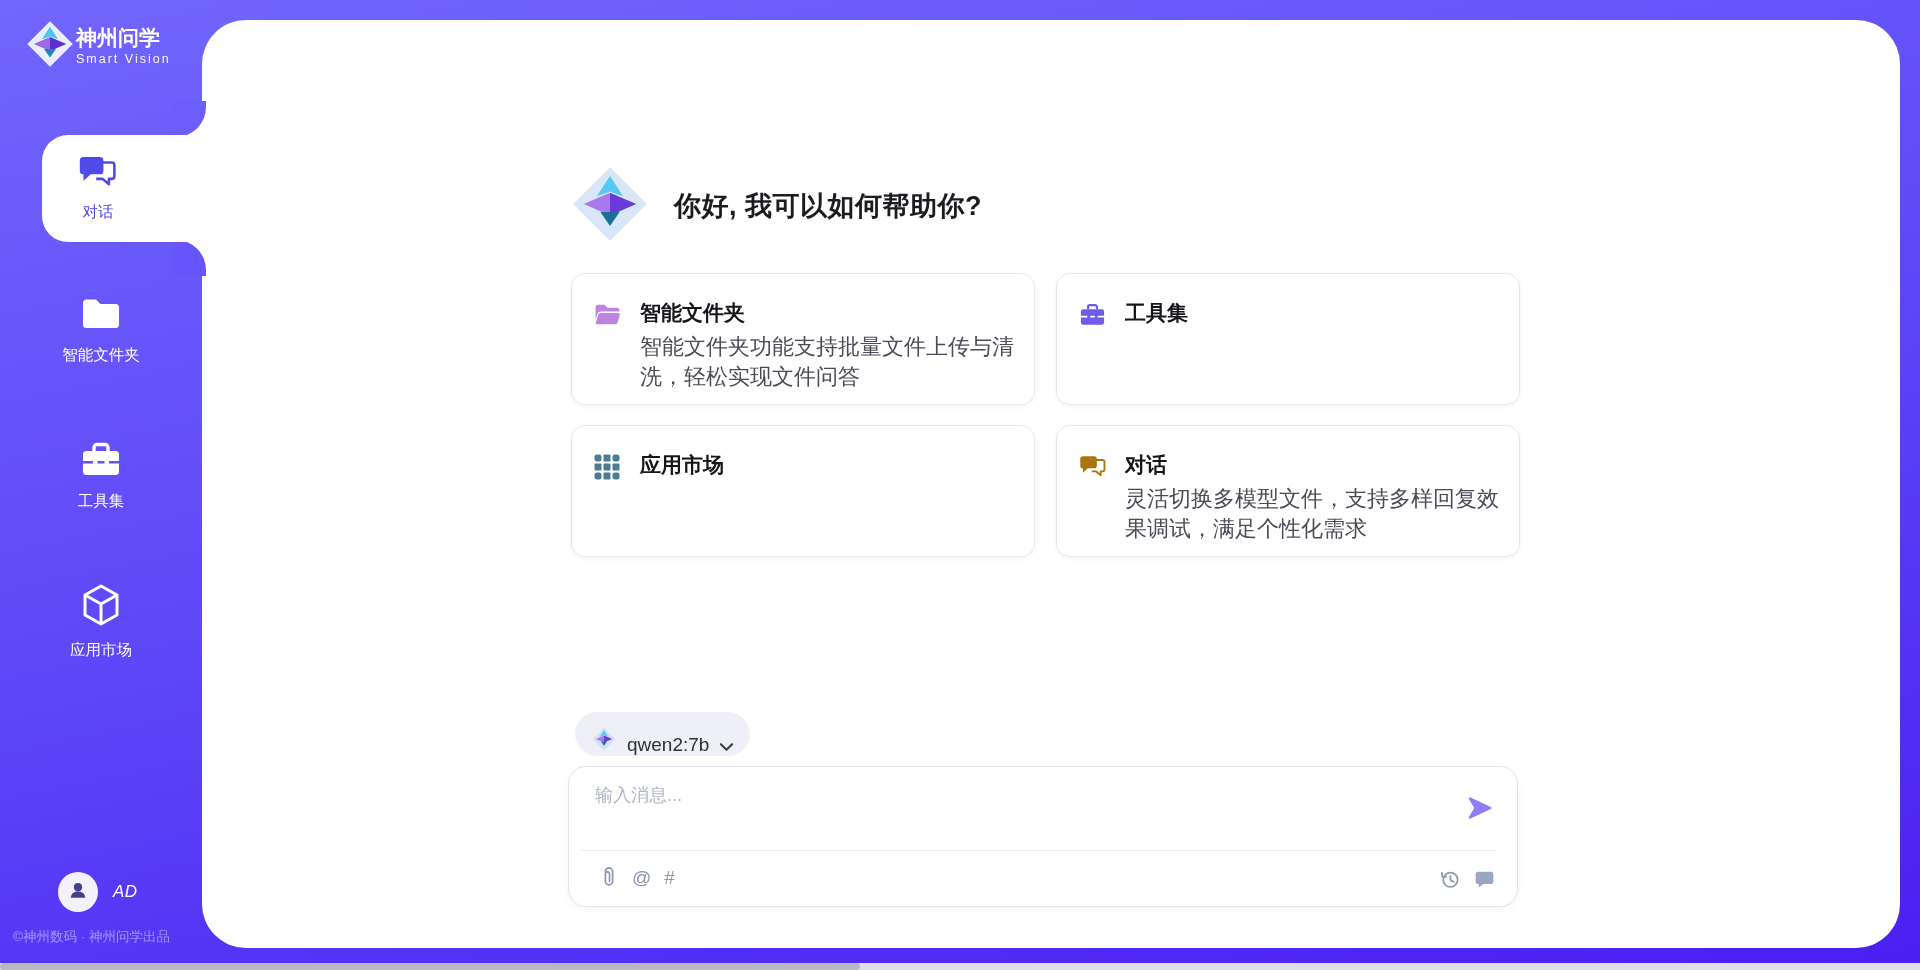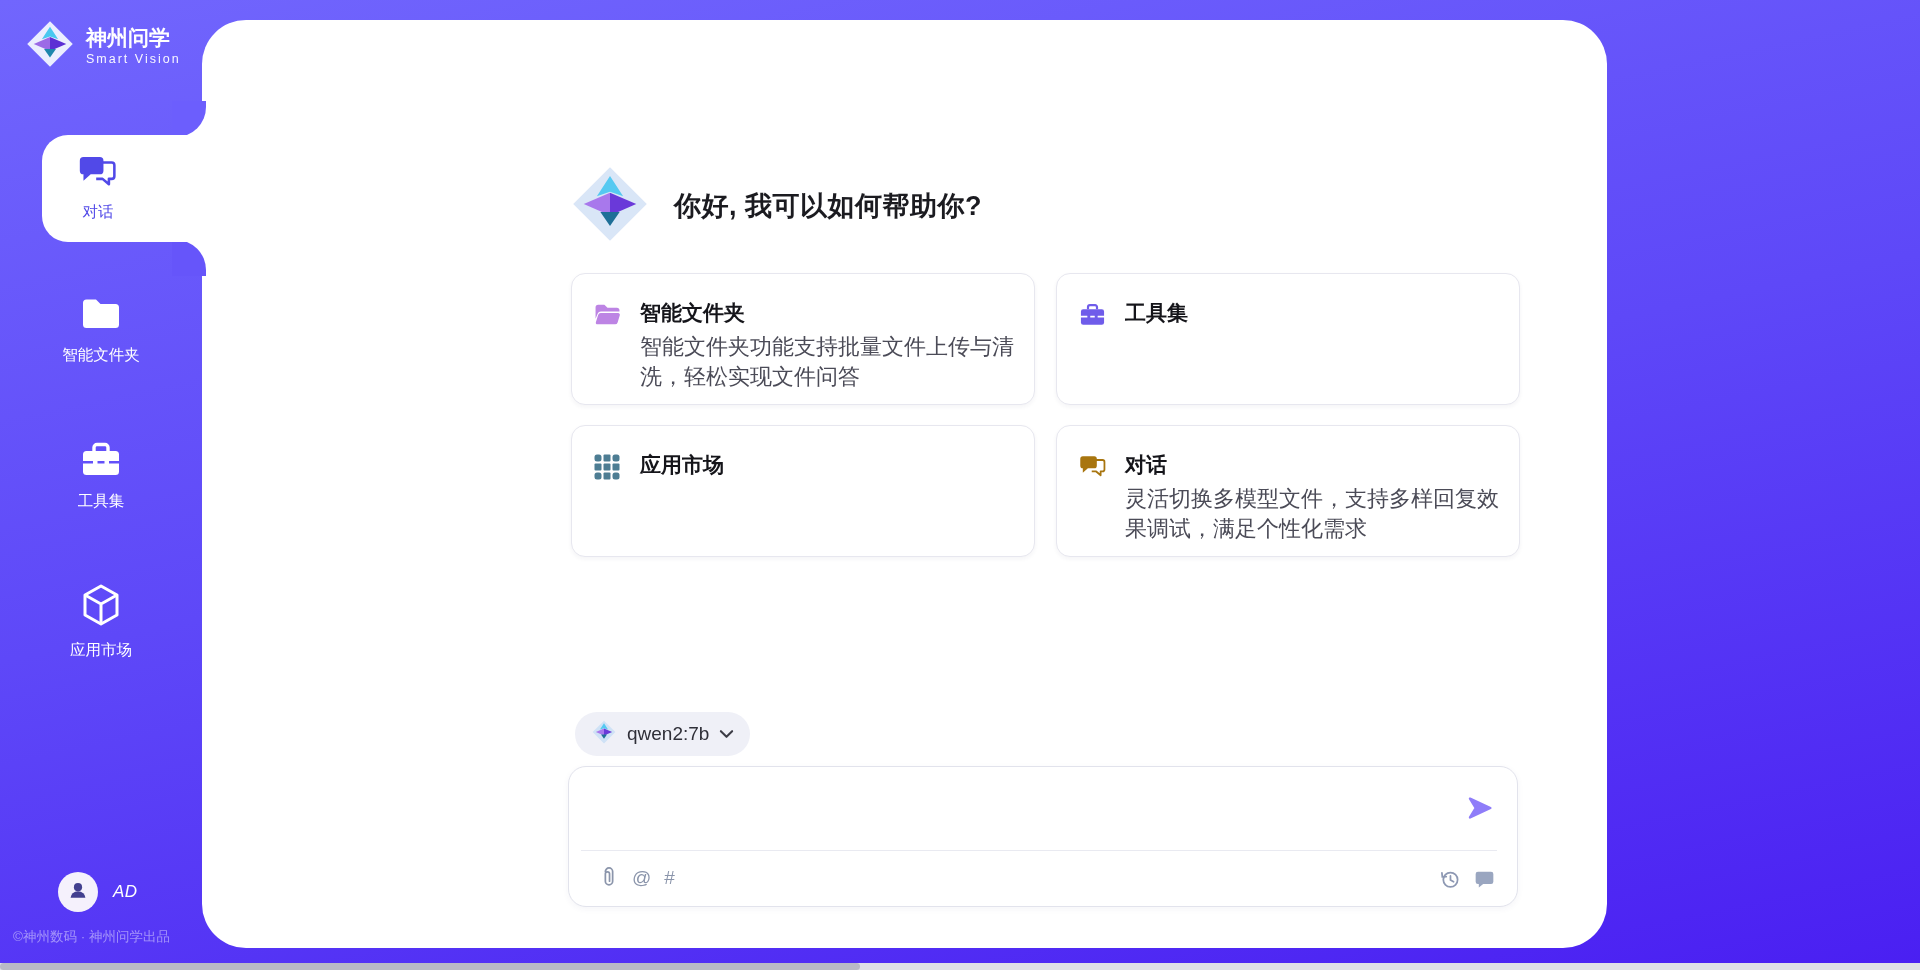--- a/index.html
+++ b/index.html
@@ -5,27 +5,27 @@
   * { box-sizing: border-box; margin: 0; padding: 0; }
   html, body { width: 1920px; height: 970px; overflow: hidden; }
   body {
     font-family: "Liberation Sans", "DejaVu Sans", sans-serif;
     background: linear-gradient(168deg, #7166fd 0%, #5e48f8 48%, #4a1ff2 100%);
     position: relative;
   }
 
   
   .main {
-    position: absolute; left: 202px; top: 20px; width: 1405px; height: 928px;
+    position: absolute; left: 202px; top: 20px; width: 1698px; height: 928px;
     background: #ffffff; border-radius: 44px;
   }
 
   
   .sidebar { position: absolute; left: 0; top: 0; width: 202px; height: 970px; }
-  .brand { position: absolute; left: 24px; top: 18px; display: flex; align-items: center; gap: 10px; }
+  .brand { position: absolute; left: 24px; top: 18px; display: flex; align-items: center; }
   .brand-name { color: #fff; font-size: 21px; font-weight: bold; line-height: 1.15; }
   .brand-sub { color: rgba(255,255,255,0.95); font-size: 12.5px; letter-spacing: 2px; margin-top: 2px; }
 
   .nav-block { position: absolute; left: 0; width: 202px; display: flex; flex-direction: column; align-items: center; gap: 9px; cursor: pointer; }
   .nav-label { color: #ffffff; font-size: 15.5px; }
   .nb-folders { top: 294px; } .nb-tools { top: 440px; } .nb-market { top: 583px; } .nb-settings { top: 731px; }
 
   
   .patch { position: absolute; left: 172px; width: 34px; height: 36px; background: #fff; }
   .patch-top { top: 101px; } .patch-bottom { top: 240px; }
@@ -53,21 +53,21 @@
   .cards { position: absolute; left: 369px; top: 253px; display: grid;
     grid-template-columns: 464px 464px; grid-auto-rows: 132px; column-gap: 21px; row-gap: 20px; }
   .card { position: relative; background: #fff; border: 1px solid #e7e7ef; border-radius: 14px;
     box-shadow: 0 2px 4px rgba(40,40,80,0.05); cursor: pointer; }
   .card-icon { position: absolute; left: 22px; top: 28px; }
   .card-title { position: absolute; left: 68px; top: 25px; font-size: 21px; font-weight: bold; color: #15151a; }
   .card-desc { position: absolute; left: 68px; top: 58px; width: 382px; font-size: 22px; line-height: 30px; color: #4b4b57; }
 
   
   .model-pill { position: absolute; left: 373px; top: 692px; height: 44px; padding: 0 16px;
-    border-radius: 22px; background: #eff0f7; display: flex; align-items: center; gap: 10px; cursor: pointer; }
+    border-radius: 22px; background: #eff0f7; display: flex; align-items: flex-end; gap: 10px; cursor: pointer; }
   .model-name { font-size: 19px; color: #2f2f38; }
 
   .input-box { position: absolute; left: 366px; top: 746px; width: 950px; height: 141px;
     background: #fff; border: 1px solid #e2e3ec; border-radius: 18px;
     box-shadow: 0 2px 6px rgba(60,60,120,0.05); }
   .msg-input { position: absolute; left: 26px; top: 16px; width: 740px; height: 58px;
     border: none; outline: none; resize: none; background: transparent;
     font-family: "Liberation Sans", "DejaVu Sans", sans-serif; font-size: 18px; color: #333; }
   .msg-input::placeholder { color: #b0b5c5; }
   .send-btn { position: absolute; right: 24px; top: 28px; width: 26px; height: 26px; cursor: pointer; }
@@ -168,20 +168,21 @@
     </span>
     <span class="model-name">qwen2:7b</span>
     <span>
       <svg width="15" height="10" viewBox="0 0 16 10">
           <path d="M2 2 l6 6 6 -6" fill="none" stroke="#3c3c46" stroke-width="2.2" stroke-linecap="round" stroke-linejoin="round"></path>
         </svg>
     </span>
   </div>
 
   <div class="input-box">
+    <textarea class="msg-input" placeholder="输入消息..." style=""></textarea>
     <span class="send-btn">
       <svg width="26" height="26" viewBox="0 0 26 26">
           <path d="M3 3.6 L23.4 13 L3 22.4 L8.8 13 Z" fill="#8f7df9" stroke="#8f7df9" stroke-width="2.4" stroke-linejoin="round"></path>
         </svg>
     </span>
     <div class="input-divider"></div>
     <div class="tools-left">
       <span class="icon-btn">
         <svg width="20" height="23" viewBox="0 0 22 24">
             <path d="M7 5.5 a4 4 0 0 1 8 0 v10.5 a4 4 0 0 1 -8 0 V8 a2.3 2.3 0 0 1 4.6 0 v8" fill="none" stroke="#8b95ab" stroke-width="1.9" stroke-linecap="round"></path>

